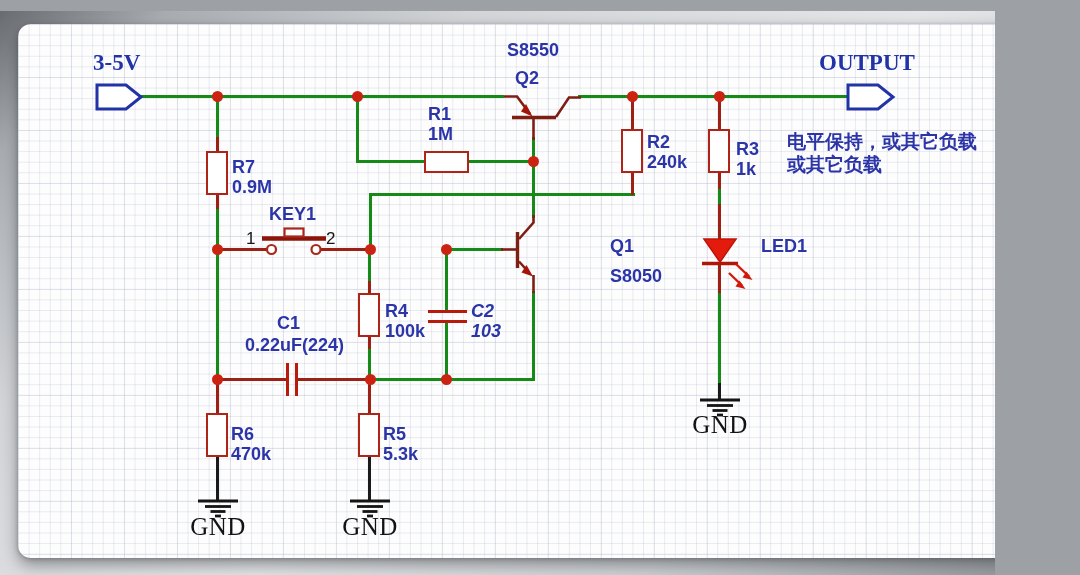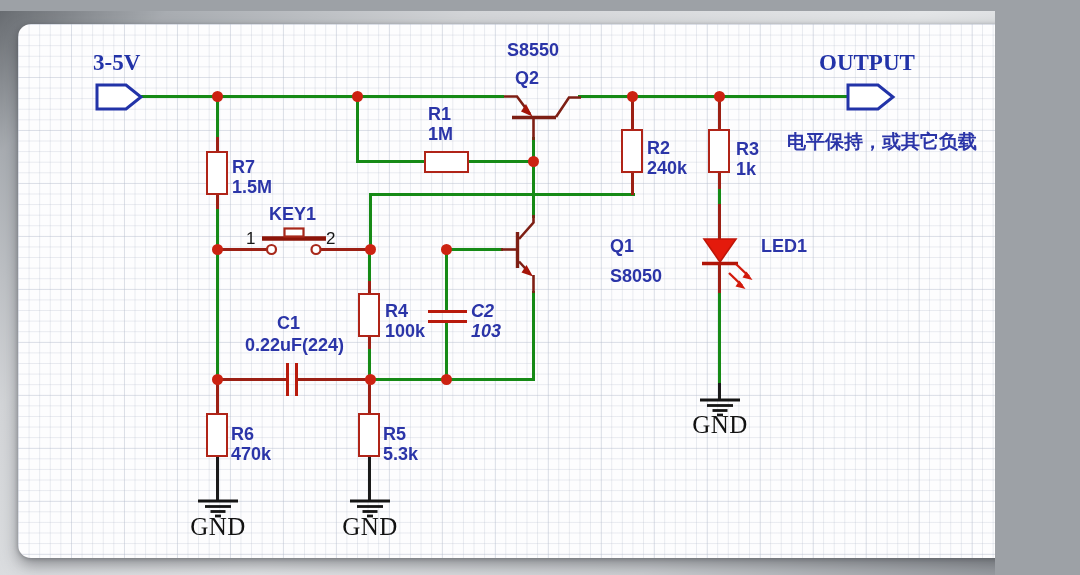--- a/index.html
+++ b/index.html
@@ -169,27 +169,27 @@
     </svg>
 
     <div class="port" style="left:93px;top:40px;">3-5V</div>
     <div class="port" style="left:819px;top:40px;">OUTPUT</div>
 
     <div class="lbl" style="left:507px;top:29px;">S8550</div>
     <div class="lbl" style="left:515px;top:57px;">Q2</div>
 
     <div class="lbl" style="left:232px;top:146px;">
       <div>R7</div>
-      <div>1.5M</div>
+      <div>0.9M</div>
     </div>
     <div class="lbl" style="left:428px;top:93px;">
       <div>R1</div>
       <div>1M</div>
     </div>
-    <div class="lbl" style="left:647px;top:127px;">
+    <div class="lbl" style="left:647px;top:121px;">
       <div>R2</div>
       <div>240k</div>
     </div>
     <div class="lbl" style="left:736px;top:128px;">
       <div>R3</div>
       <div>1k</div>
     </div>
     <div class="lbl" style="left:385px;top:290px;">
       <div>R4</div>
       <div>100k</div>
@@ -218,16 +218,17 @@
     <div class="lbl" style="left:610px;top:255px;">S8050</div>
 
     <div class="lbl" style="left:761px;top:225px;">LED1</div>
 
     <div class="gnd" style="left:218px;top:503px;">GND</div>
     <div class="gnd" style="left:370px;top:503px;">GND</div>
     <div class="gnd" style="left:720px;top:401px;">GND</div>
 
     <div class="note" style="left:787px;top:119px;">
       <div>电平保持，或其它负载</div>
+      <div>或其它负载</div>
     </div>
 
   </div>
 </div>
 
 </body></html>

